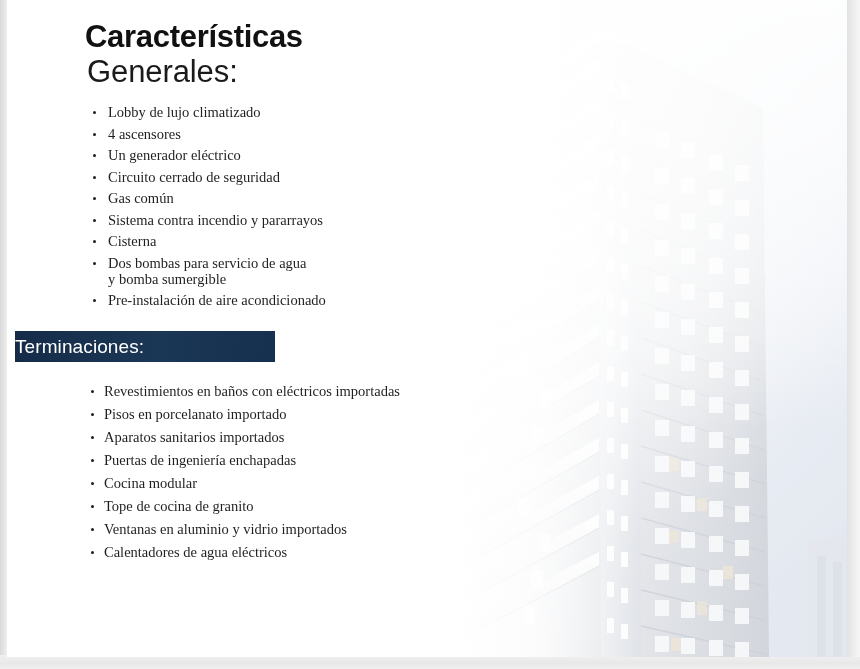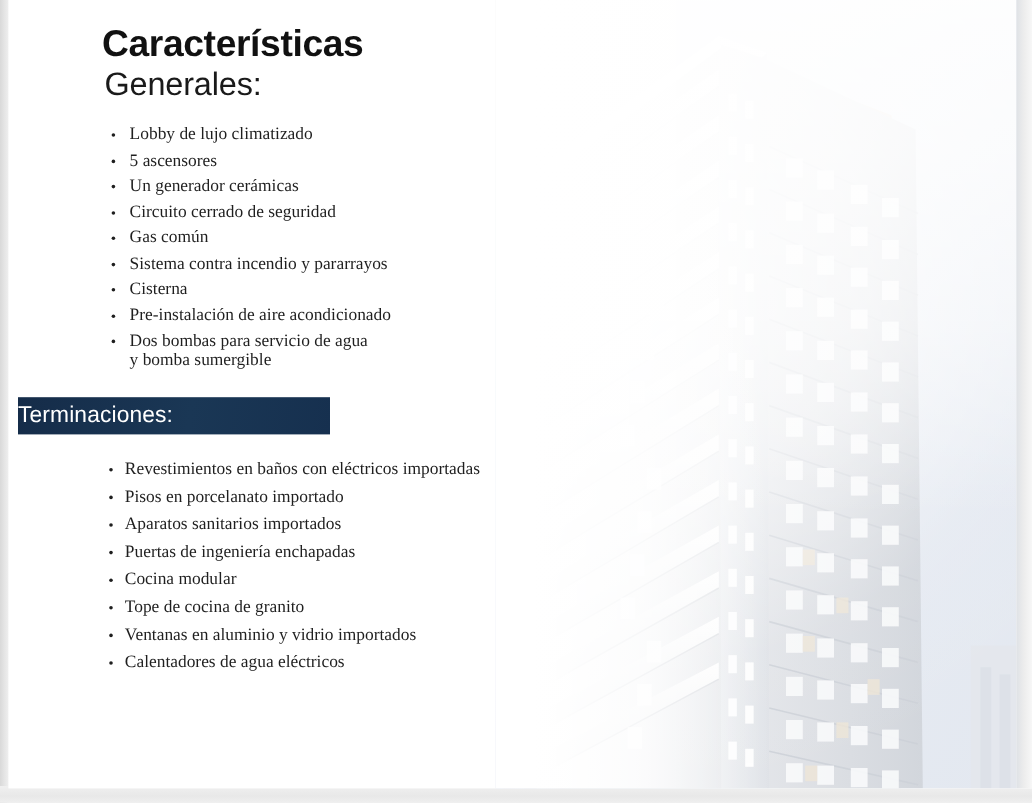--- a/index.html
+++ b/index.html
@@ -116,21 +116,21 @@
   }
   .title-main {
     font-size: 31px;
     font-weight: 700;
     color: #111111;
     letter-spacing: -0.3px;
     line-height: 1.08;
     margin: 0;
   }
   .title-sub {
-    font-size: 27px;
+    font-size: 31px;
     font-weight: 400;
     color: #1a1a1a;
     letter-spacing: -0.1px;
     line-height: 1.12;
     margin: 2px 0 12px 2px;
   }
 
   ul.feature-list {
     list-style: none;
     margin: 0;
@@ -448,29 +448,29 @@
 
     <div class="content">
 
       <div class="title-block">
         <div class="title-main">Características</div>
         <div class="title-sub">Generales:</div>
       </div>
 
       <ul class="feature-list list-generales">
         <li>Lobby de lujo climatizado</li>
-        <li>5 ascensores</li>
-        <li>Un generador cerámicas</li>
+        <li>4 ascensores</li>
+        <li>Un generador eléctrico</li>
         <li>Circuito cerrado de seguridad</li>
         <li>Gas común</li>
         <li>Sistema contra incendio y pararrayos</li>
         <li>Cisterna</li>
-        <li>Pre-instalación de aire acondicionado</li>
         <li>Dos bombas para servicio de agua
 y bomba sumergible</li>
+        <li>Pre-instalación de aire acondicionado</li>
       </ul>
 
       <div class="banner">
         <span class="banner-label">Terminaciones:</span>
       </div>
 
       <ul class="feature-list list-terminaciones">
         <li>Revestimientos en baños con eléctricos importadas</li>
         <li>Pisos en porcelanato importado</li>
         <li>Aparatos sanitarios importados</li>

